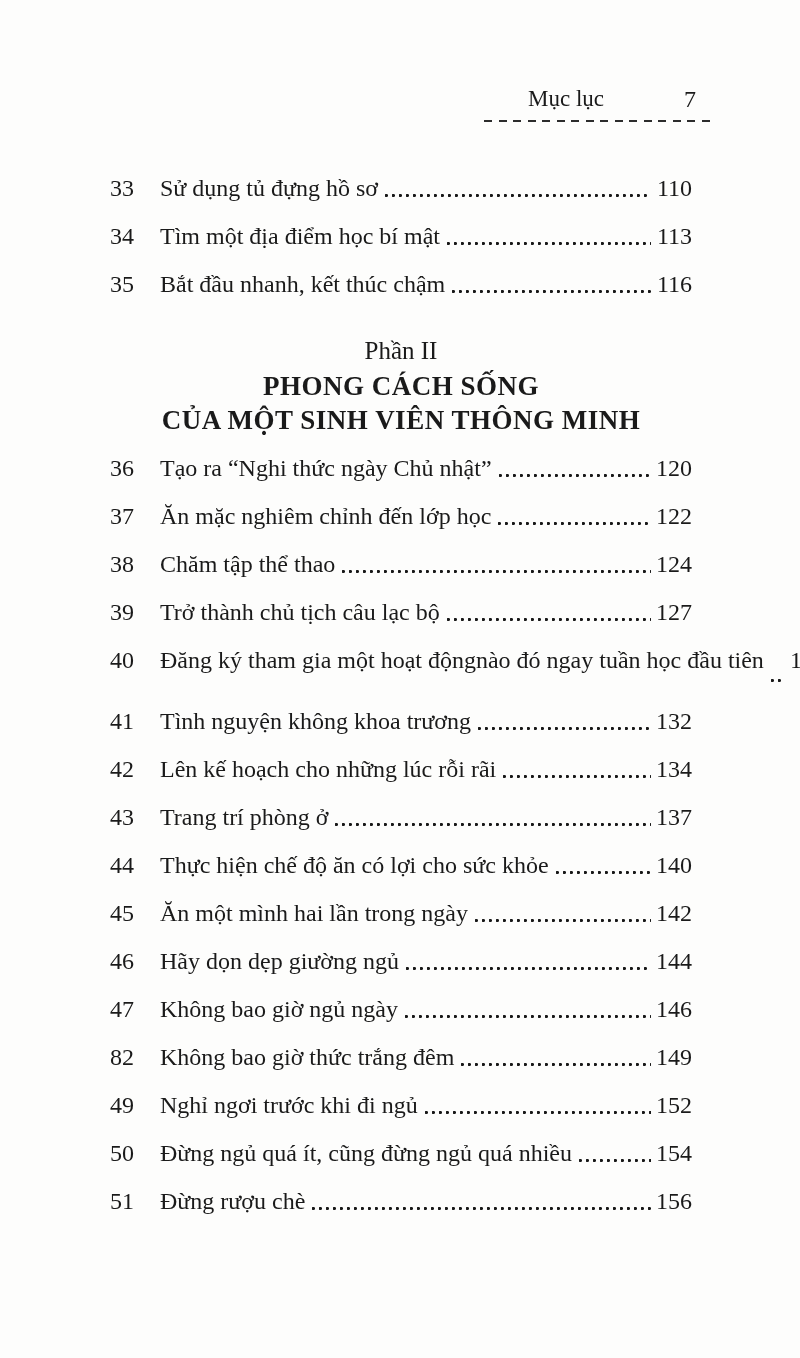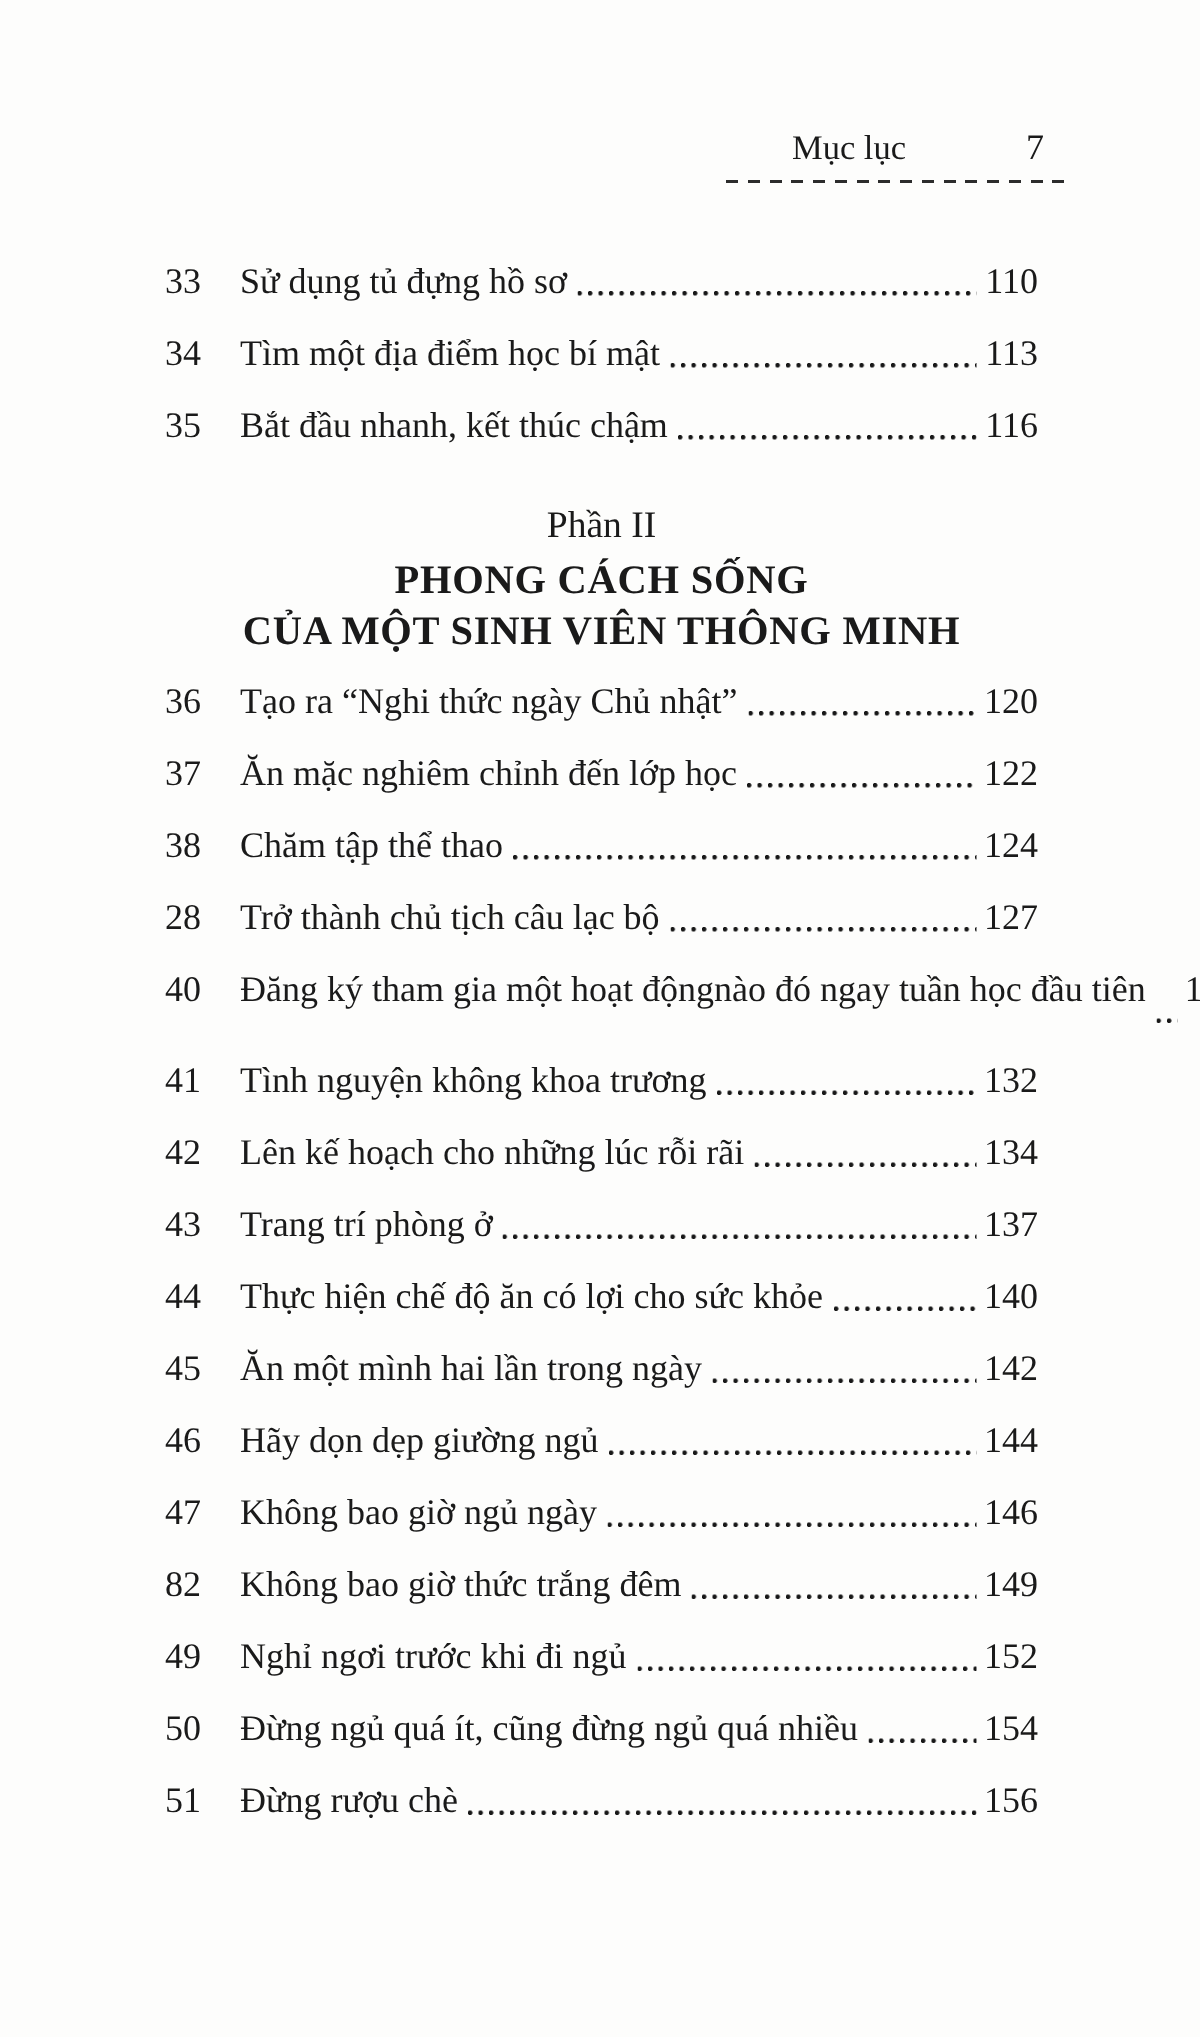--- a/index.html
+++ b/index.html
@@ -143,21 +143,21 @@
           <span class="leader"></span>
           <span class="pg">122</span>
         </div>
         <div class="toc-row">
           <span class="num">38</span>
           <span class="title">Chăm tập thể thao</span>
           <span class="leader"></span>
           <span class="pg">124</span>
         </div>
         <div class="toc-row">
-          <span class="num">28</span>
+          <span class="num">39</span>
           <span class="title">Trở thành chủ tịch câu lạc bộ</span>
           <span class="leader"></span>
           <span class="pg">127</span>
         </div>
         <div class="toc-row multi">
           <span class="num">40</span>
           <div class="lines">
             <div class="line1 title">Đăng ký tham gia một hoạt động</div>
             <div class="line2">
               <span class="title">nào đó ngay tuần học đầu tiên</span>

